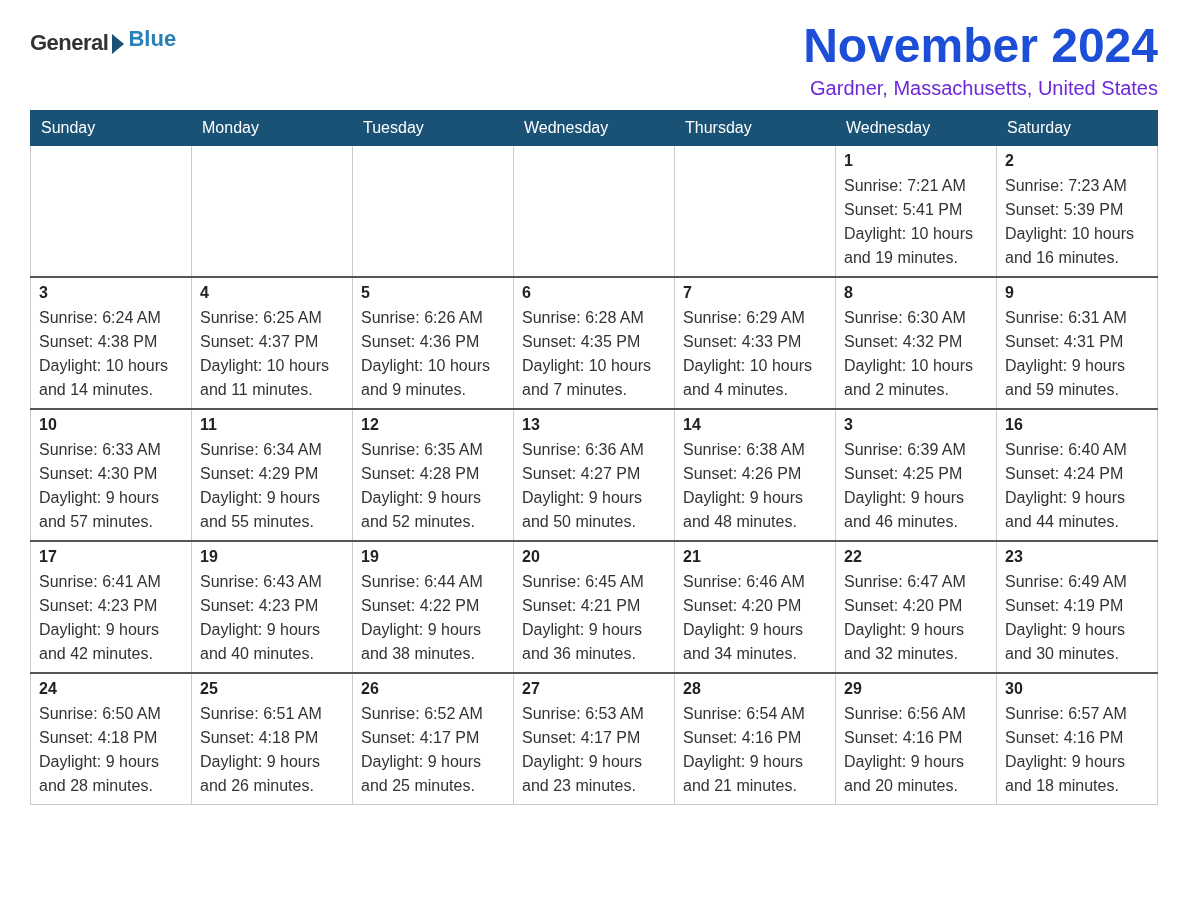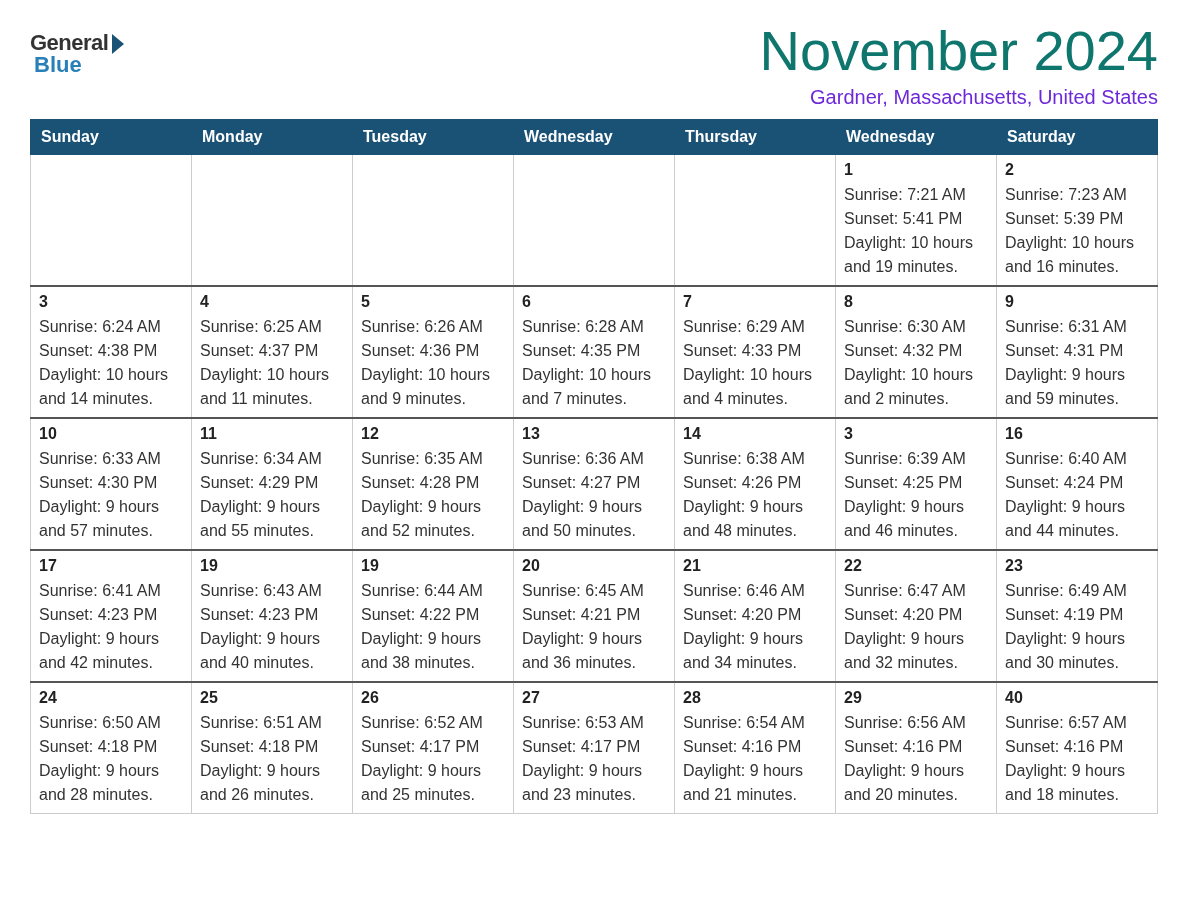--- a/index.html
+++ b/index.html
@@ -12,21 +12,21 @@
       padding: 20px 30px;
     }
     .header {
       display: flex;
       align-items: flex-start;
       justify-content: space-between;
       margin-bottom: 10px;
     }
     .logo {
       display: flex;
-      flex-direction: column;
+      flex-direction: row;
       align-items: flex-start;
       margin-top: 10px;
     }
     .logo-top {
       display: flex;
       align-items: center;
     }
     .logo-general {
       font-size: 22px;
       font-weight: bold;
@@ -47,40 +47,40 @@
       font-weight: bold;
       color: #2980b9;
       margin-top: -4px;
       margin-left: 4px;
       text-align: center;
     }
     .title-area {
       text-align: right;
     }
     .month-title {
-      font-size: 56px;
-      font-weight: normal;
-      color: #0f766e;
+      font-size: 48px;
+      font-weight: bold;
+      color: #1d4ed8;
       line-height: 1.1;
     }
     .location {
       font-size: 20px;
       color: #6d28d9;
       margin-top: 4px;
     }
     .calendar {
       width: 100%;
       border-collapse: collapse;
       margin-top: 10px;
     }
     .calendar th {
       background-color: #1a5276;
       color: #fff;
       font-size: 16px;
-      font-weight: bold;
+      font-weight: normal;
       padding: 8px 10px;
       text-align: left;
       border: 1px solid #1a5276;
     }
     .calendar td {
       vertical-align: top;
       border: 1px solid #ccc;
       padding: 6px 8px;
       width: 14.28%;
       min-height: 110px;
@@ -258,18 +258,18 @@
         </td>
         <td>
           <div class="day-number">28</div>
           <div class="day-info">Sunrise: 6:54 AM<br>Sunset: 4:16 PM<br>Daylight: 9 hours and 21 minutes.</div>
         </td>
         <td>
           <div class="day-number">29</div>
           <div class="day-info">Sunrise: 6:56 AM<br>Sunset: 4:16 PM<br>Daylight: 9 hours and 20 minutes.</div>
         </td>
         <td>
-          <div class="day-number">40</div>
+          <div class="day-number">30</div>
           <div class="day-info">Sunrise: 6:57 AM<br>Sunset: 4:16 PM<br>Daylight: 9 hours and 18 minutes.</div>
         </td>
       </tr>
     </tbody>
 </table>
 
 </body></html>

